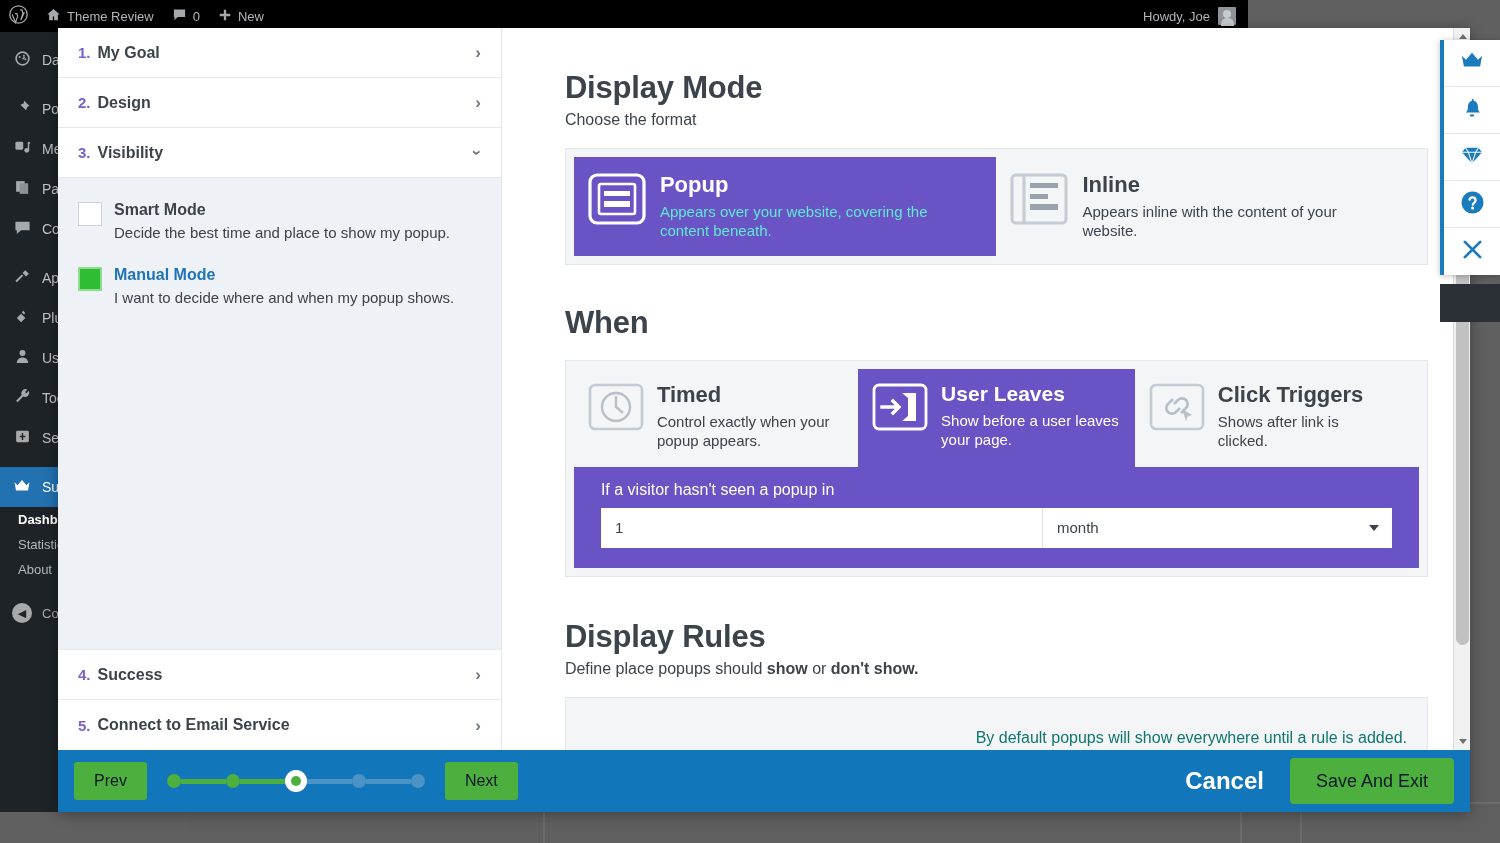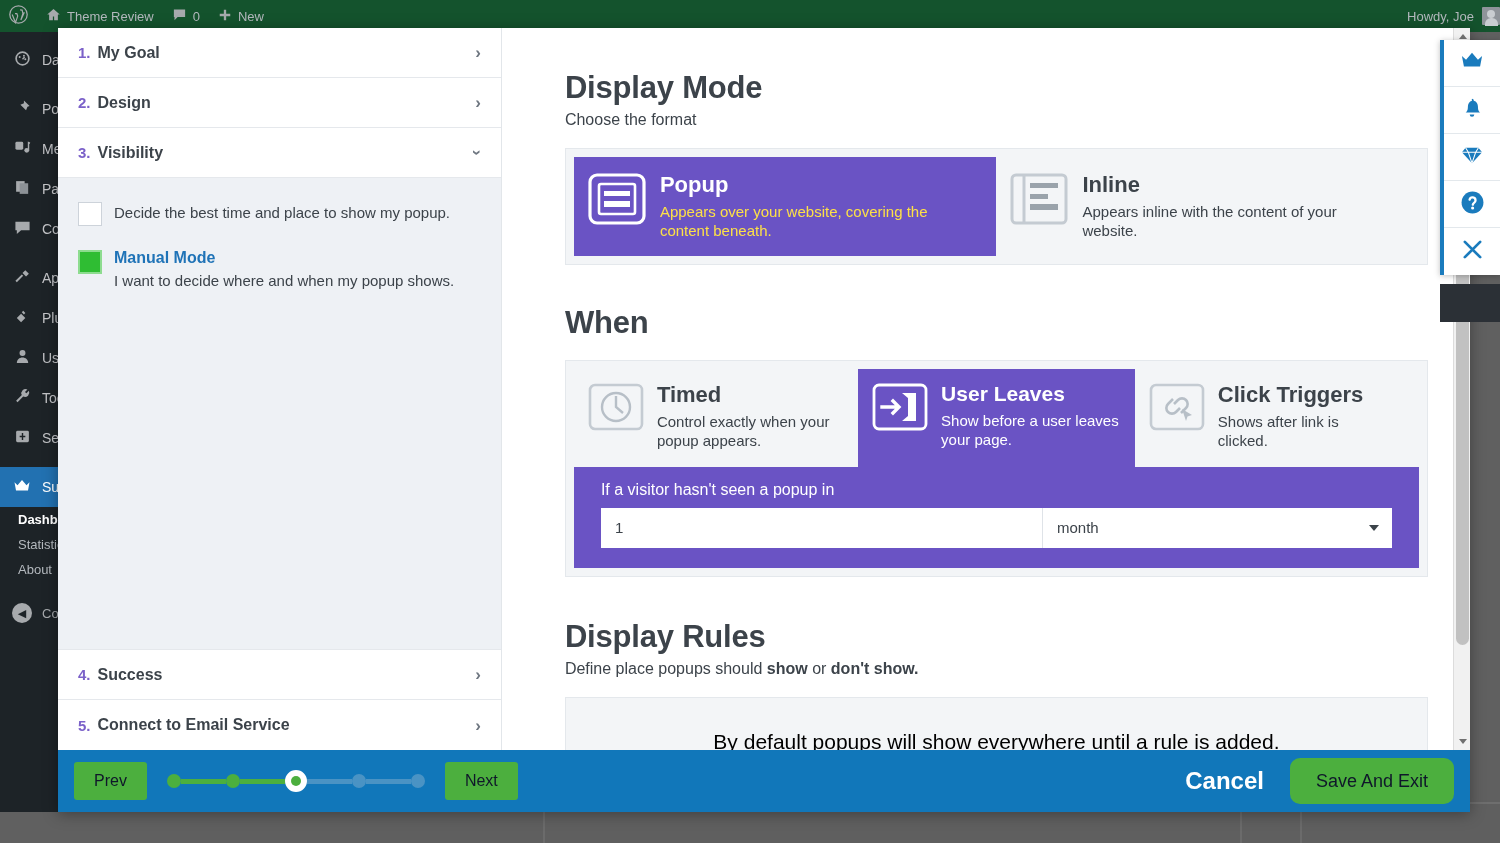--- a/index.html
+++ b/index.html
@@ -7,27 +7,27 @@
     width: 1500px; height: 843px;
     overflow: hidden;
     font-family: "Liberation Sans", sans-serif;
     background: #606060;
   }
 
   
   #root { position: relative; width: 1500px; height: 843px; background: #606060; }
 
   .wp-adminbar {
-    position: absolute; top: 0; left: 0; width: 1500px; height: 32px;
-    background: #14532d; color: #b4b9be; display: flex; align-items: center;
+    position: absolute; top: 0; left: 0; width: 1248px; height: 32px;
+    background: #000000; color: #b4b9be; display: flex; align-items: center;
     font-size: 13px; z-index: 5;
   }
   .ab-item { display: flex; align-items: center; height: 32px; padding: 0 9px; gap: 6px; color: #b4b9be; }
   .ab-item .glyph { font-size: 16px; line-height: 1; color: #a7aaad; display: inline-block; }
-  .ab-right { margin-left: auto; display: flex; align-items: center; padding-right: 0; gap: 8px; }
+  .ab-right { margin-left: auto; display: flex; align-items: center; padding-right: 12px; gap: 8px; }
   .ab-avatar { width: 18px; height: 18px; background: #8f949a; border-radius: 1px; position: relative; }
   .ab-avatar::before { content: ""; position: absolute; left: 5px; top: 2.5px; width: 8px; height: 8px; border-radius: 50%; background: #c9cdd1; }
   .ab-avatar::after { content: ""; position: absolute; left: 2.5px; top: 11px; width: 13px; height: 8px; border-radius: 6px 6px 0 0; background: #c9cdd1; }
 
   .wp-sidebar {
     position: absolute; top: 32px; left: 0; width: 190px; height: 780px;
     background: #1d2327; z-index: 3; padding-top: 8px; overflow: hidden;
   }
   .wp-menu-item {
     display: flex; align-items: center; gap: 10px;
@@ -88,21 +88,21 @@
   .opt-grid { display: flex; padding: 8px; }
   .opt {
     display: flex; gap: 14px; padding: 16px 16px 16px 14px; cursor: pointer;
     width: 450px;
   }
   .opt.sel { background: #6a53c4; }
   .opt-ico { flex: 0 0 auto; }
   .opt-name { font-size: 22px; font-weight: bold; color: #3c434a; line-height: 1.05; }
   .opt.sel .opt-name { color: #fff; }
   .opt-desc { font-size: 15px; color: #3c434a; margin-top: 6px; line-height: 1.28; }
-  .opt.sel .opt-desc { color: #fde047; }
+  .opt.sel .opt-desc { color: #5eead4; }
 
   
   .trig-wrap { padding: 8px; }
   .trig-row { display: flex; }
   .trig { display: flex; gap: 13px; padding: 14px 14px 16px 14px; cursor: pointer; }
   .trig.t1 { width: 300px; }
   .trig.t2 { width: 292px; background: #6a53c4; }
   .trig.t3 { width: 300px; }
   .trig-name { font-size: 22px; font-weight: bold; color: #3c434a; line-height: 1.05; }
   .trig.t2 .trig-name { color: #fff; font-size: 21px; }
@@ -119,42 +119,42 @@
   }
   .cfg-select {
     width: 349px; height: 40px; border: 0; background: #fff; font-size: 15px;
     color: #3c434a; padding: 0 14px; font-family: "Liberation Sans", sans-serif;
     appearance: none; -webkit-appearance: none; cursor: pointer;
   }
   .sel-wrap { position: relative; }
   .sel-caret { position: absolute; right: 13px; top: 17px; width: 0; height: 0;
     border-left: 5px solid transparent; border-right: 5px solid transparent; border-top: 6px solid #3c434a; pointer-events: none; }
 
-  .rules-empty { padding: 28px 20px 30px; text-align: center; color: #000000; font-size: 21px; line-height: 1.55; }
+  .rules-empty { padding: 28px 20px 30px; text-align: right; color: #0f766e; font-size: 16px; line-height: 1.55; }
 
   
   .vscroll { position: absolute; right: 0; top: 0; width: 17px; height: 100%; background: #f1f1f1; border-left: 1px solid #dcdcdc; }
   .vs-btn { width: 17px; height: 17px; background: #f1f1f1; display: flex; align-items: center; justify-content: center; }
   .vs-tri { width: 0; height: 0; border-left: 4px solid transparent; border-right: 4px solid transparent; }
   .vs-up { border-bottom: 5px solid #707070; }
   .vs-dn { border-top: 5px solid #707070; }
   .vs-thumb { position: absolute; top: 17px; left: 2px; width: 13px; height: 600px; background: #c1c1c1; border-radius: 7px; }
   .vs-bot { position: absolute; bottom: 0; left: 0; }
 
   
   .footer {
     height: 62px; background: #1177ba; display: flex; align-items: center;
     padding: 0 16px; flex: 0 0 62px;
   }
   .btn-green {
     background: #4caf3e; color: #0f172a; border: 0; border-radius: 3px;
     height: 38px; padding: 0 20px; font-size: 16px; font-weight: normal;
     cursor: pointer; font-family: "Liberation Sans", sans-serif;
   }
-  .btn-green.big { height: 46px; padding: 0 26px; font-size: 18px; border-radius: 10px; }
+  .btn-green.big { height: 46px; padding: 0 26px; font-size: 18px; border-radius: 4px; }
   .progress { display: flex; align-items: center; margin: 0 20px; position: relative; }
   .pdot { width: 14px; height: 14px; border-radius: 50%; background: #4caf3e; }
   .pdot.future { background: #4a93c4; }
   .pdot.cur { width: 22px; height: 22px; background: #fff; border: 5px solid #fff; box-sizing: border-box; position: relative; }
   .pdot.cur::after { content: ""; position: absolute; inset: 1px; border-radius: 50%; background: #4caf3e; }
   .pbar { width: 45px; height: 5px; background: #4caf3e; }
   .pbar.future { background: #4a93c4; }
   .link-cancel { color: #fff; font-size: 24px; font-weight: bold; text-decoration: none; cursor: pointer; margin-right: 26px; }
   .footer-right { margin-left: auto; display: flex; align-items: center; }
 
@@ -349,20 +349,21 @@
         <div class="step-head">
           <span class="step-num">3.</span>
           <span class="step-label">Visibility</span>
           <span class="step-arrow down">›</span>
         </div>
 
         <div class="step-panel">
           <div class="mode-row">
             <span class="mode-box"></span>
             <span>
+              <span class="mode-title" style="display:block">Smart Mode</span>
               <span class="mode-desc" style="display:block">Decide the best time and place to show my popup.</span>
             </span>
           </div>
           <div class="mode-row">
             <span class="mode-box on"></span>
             <span>
               <span class="mode-title sel" style="display:block">Manual Mode</span>
               <span class="mode-desc" style="display:block">I want to decide where and when my popup shows.</span>
             </span>
           </div>

